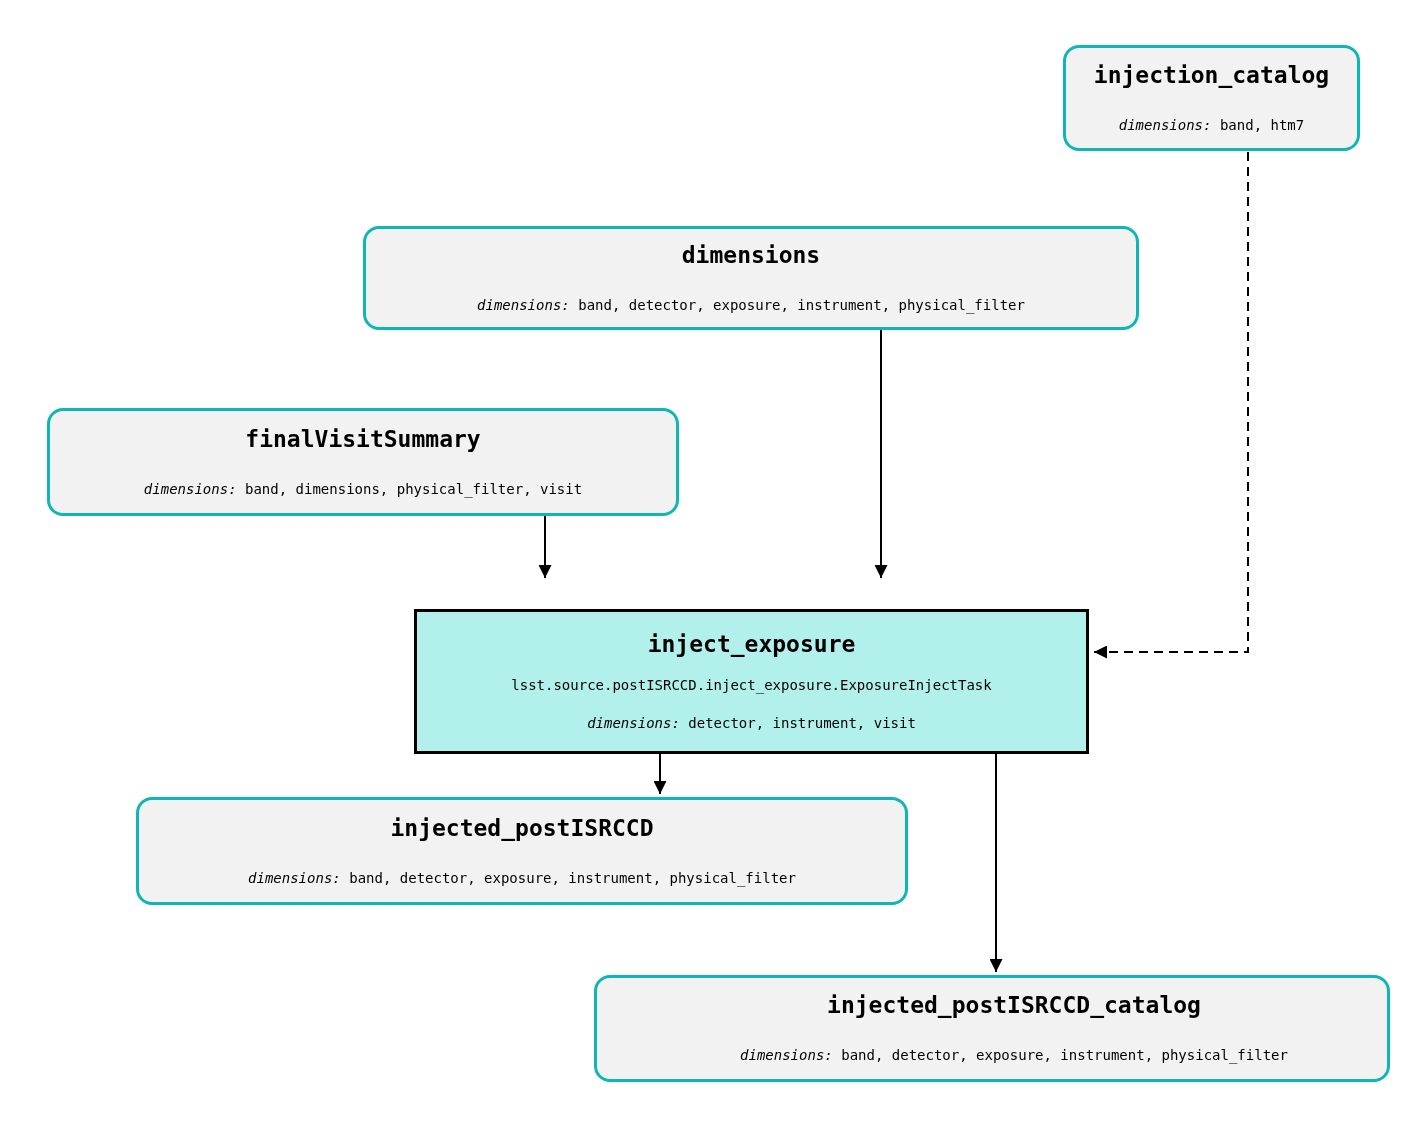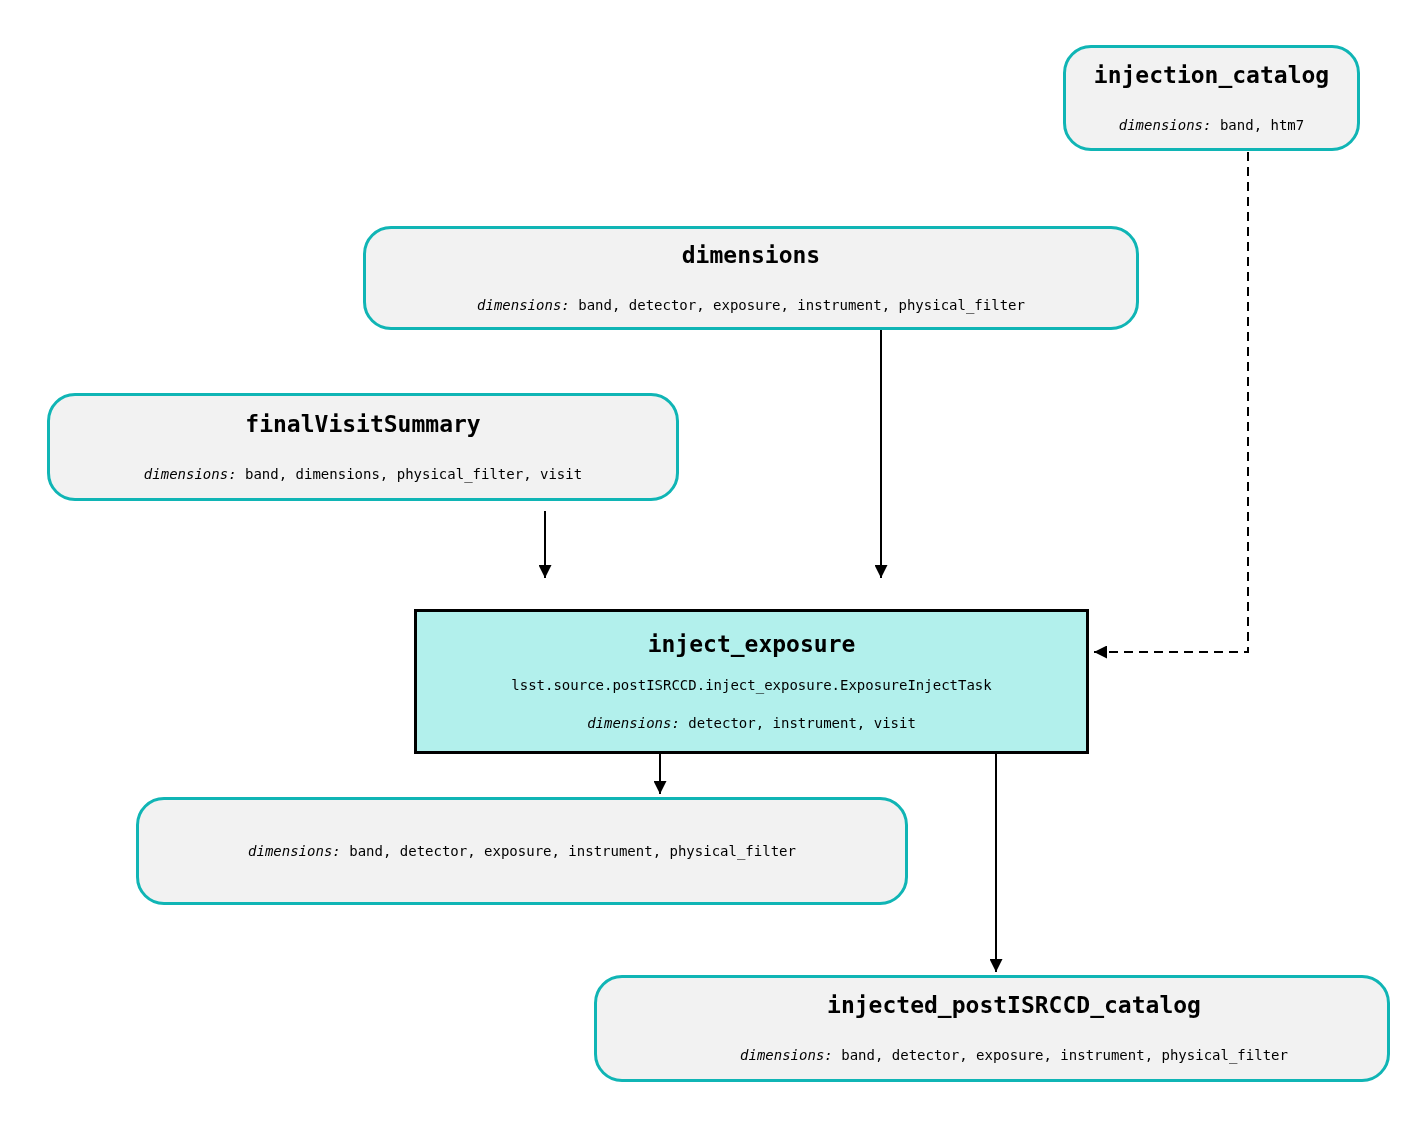--- a/index.html
+++ b/index.html
@@ -33,21 +33,21 @@
     display: flex;
     flex-direction: column;
     align-items: center;
     justify-content: center;
     text-align: center;
     z-index: 2;
   }
   .node.dataset {
     background: #f2f2f2;
     border: 3.5px solid #10b5b5;
-    border-radius: 28px;
+    border-radius: 16px;
     gap: 23px;
   }
   .node.task {
     background: #b2f0ec;
     border: 3px solid #000000;
     border-radius: 0;
     gap: 14px;
     margin-top: 28px;
   }
   .node .title {
@@ -84,32 +84,33 @@
   <div class="node dataset" style="left:1063px; top:45px; width:297px; height:106px;">
     <div class="title">injection_catalog</div>
     <div class="line"><span class="dims-label">dimensions:</span> <span>band, htm7</span></div>
   </div>
 
   <div class="node dataset" style="left:363px; top:226px; width:776px; height:104px;">
     <div class="title">dimensions</div>
     <div class="line"><span class="dims-label">dimensions:</span> <span>band, detector, exposure, instrument, physical_filter</span></div>
   </div>
 
-  <div class="node dataset" style="left:47px; top:393px; width:632px; height:108px;">
+  <div class="node dataset" style="left:47px; top:408px; width:632px; height:108px;">
     <div class="title">finalVisitSummary</div>
     <div class="line"><span class="dims-label">dimensions:</span> <span>band, dimensions, physical_filter, visit</span></div>
   </div>
 
   <div class="node task" style="left:414px; top:581px; width:675px; height:145px;">
     <div class="title">inject_exposure</div>
     <div class="line">lsst.source.postISRCCD.inject_exposure.ExposureInjectTask</div>
     <div class="line"><span class="dims-label">dimensions:</span> <span>detector, instrument, visit</span></div>
   </div>
 
   <div class="node dataset" style="left:136px; top:797px; width:772px; height:108px;">
+    <div class="title">injected_postISRCCD</div>
     <div class="line"><span class="dims-label">dimensions:</span> <span>band, detector, exposure, instrument, physical_filter</span></div>
   </div>
 
   <div class="node dataset" style="left:594px; top:975px; width:796px; height:107px;padding-left:44px;">
     <div class="title">injected_postISRCCD_catalog</div>
     <div class="line"><span class="dims-label">dimensions:</span> <span>band, detector, exposure, instrument, physical_filter</span></div>
   </div>
 
 </div>
 

